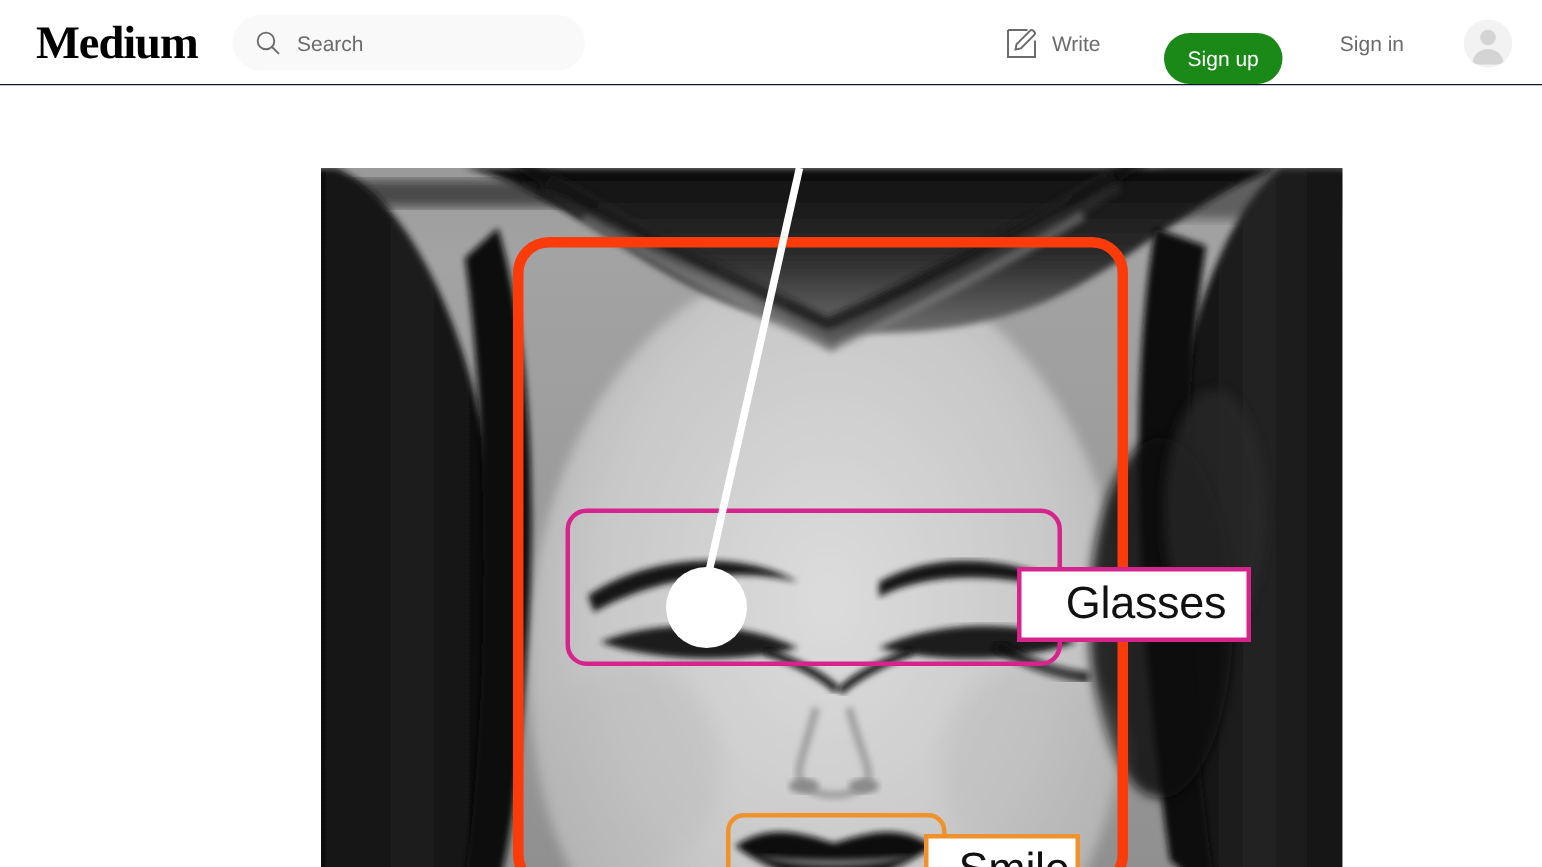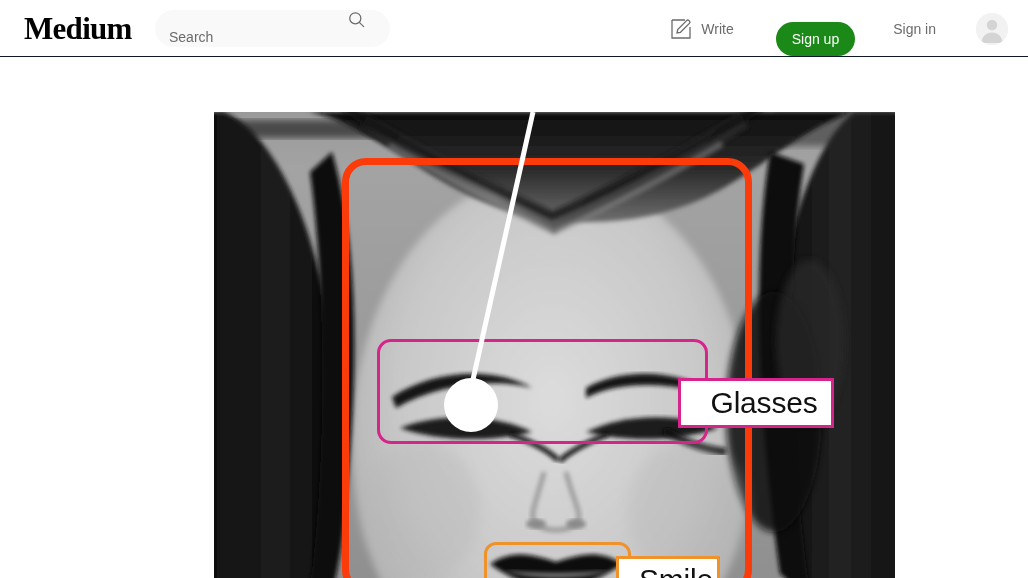--- a/index.html
+++ b/index.html
@@ -38,23 +38,22 @@
   }
   .search-wrap {
     position: absolute;
     left: 155px;
     top: 10px;
     width: 235px;
     height: 37px;
     background: #f9f9f9;
     border-radius: 19px;
     display: flex;
-    align-items: flex-end;
+    align-items: center;
     padding: 0 14px;
-    flex-direction: column;
   }
   .search-icon {
     width: 19px;
     height: 19px;
     flex: 0 0 19px;
     margin-right: 10px;
     display: block;
     color: #6b6b6b;
   }
   .search-input {

